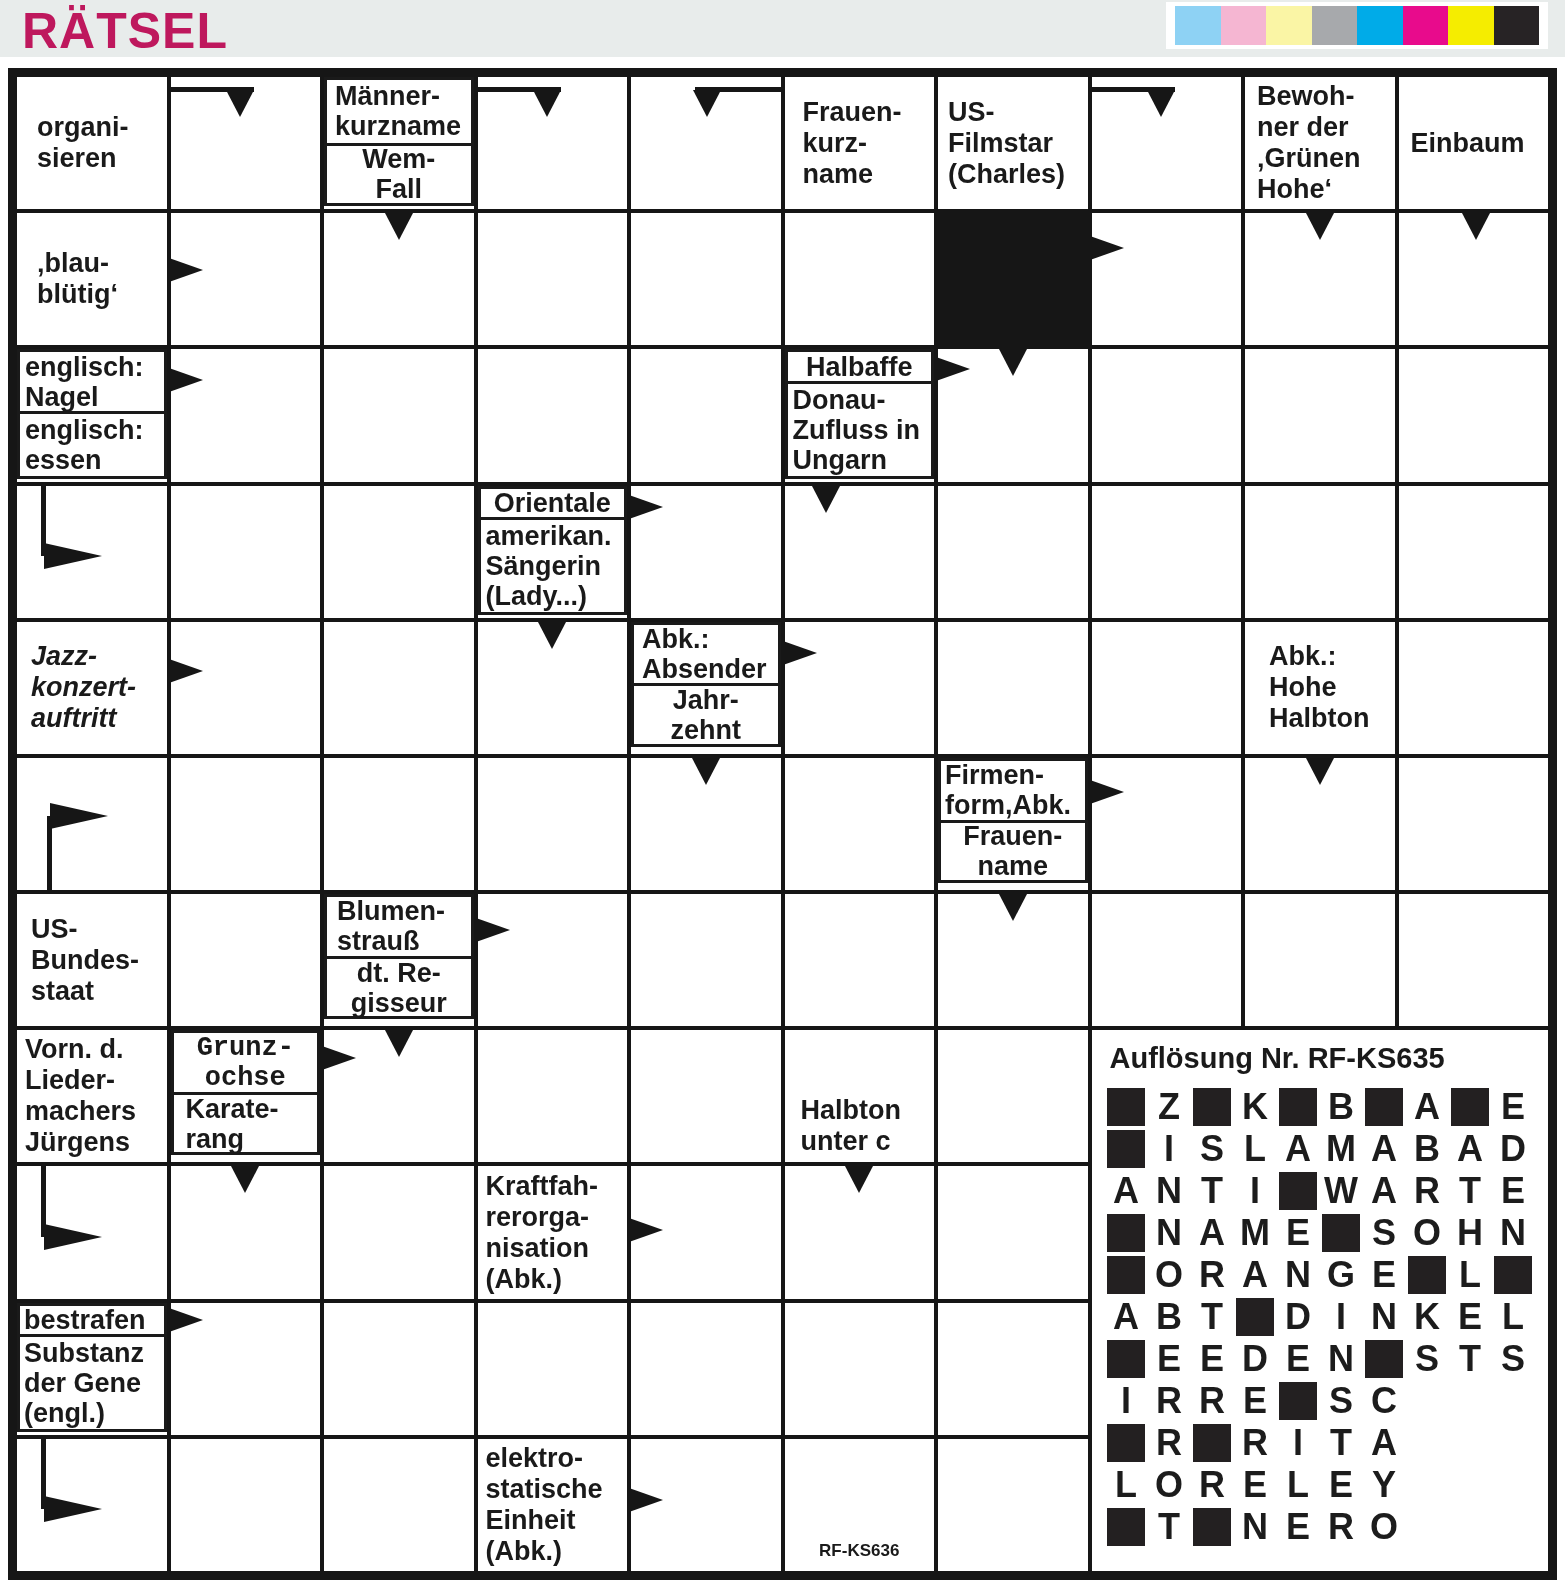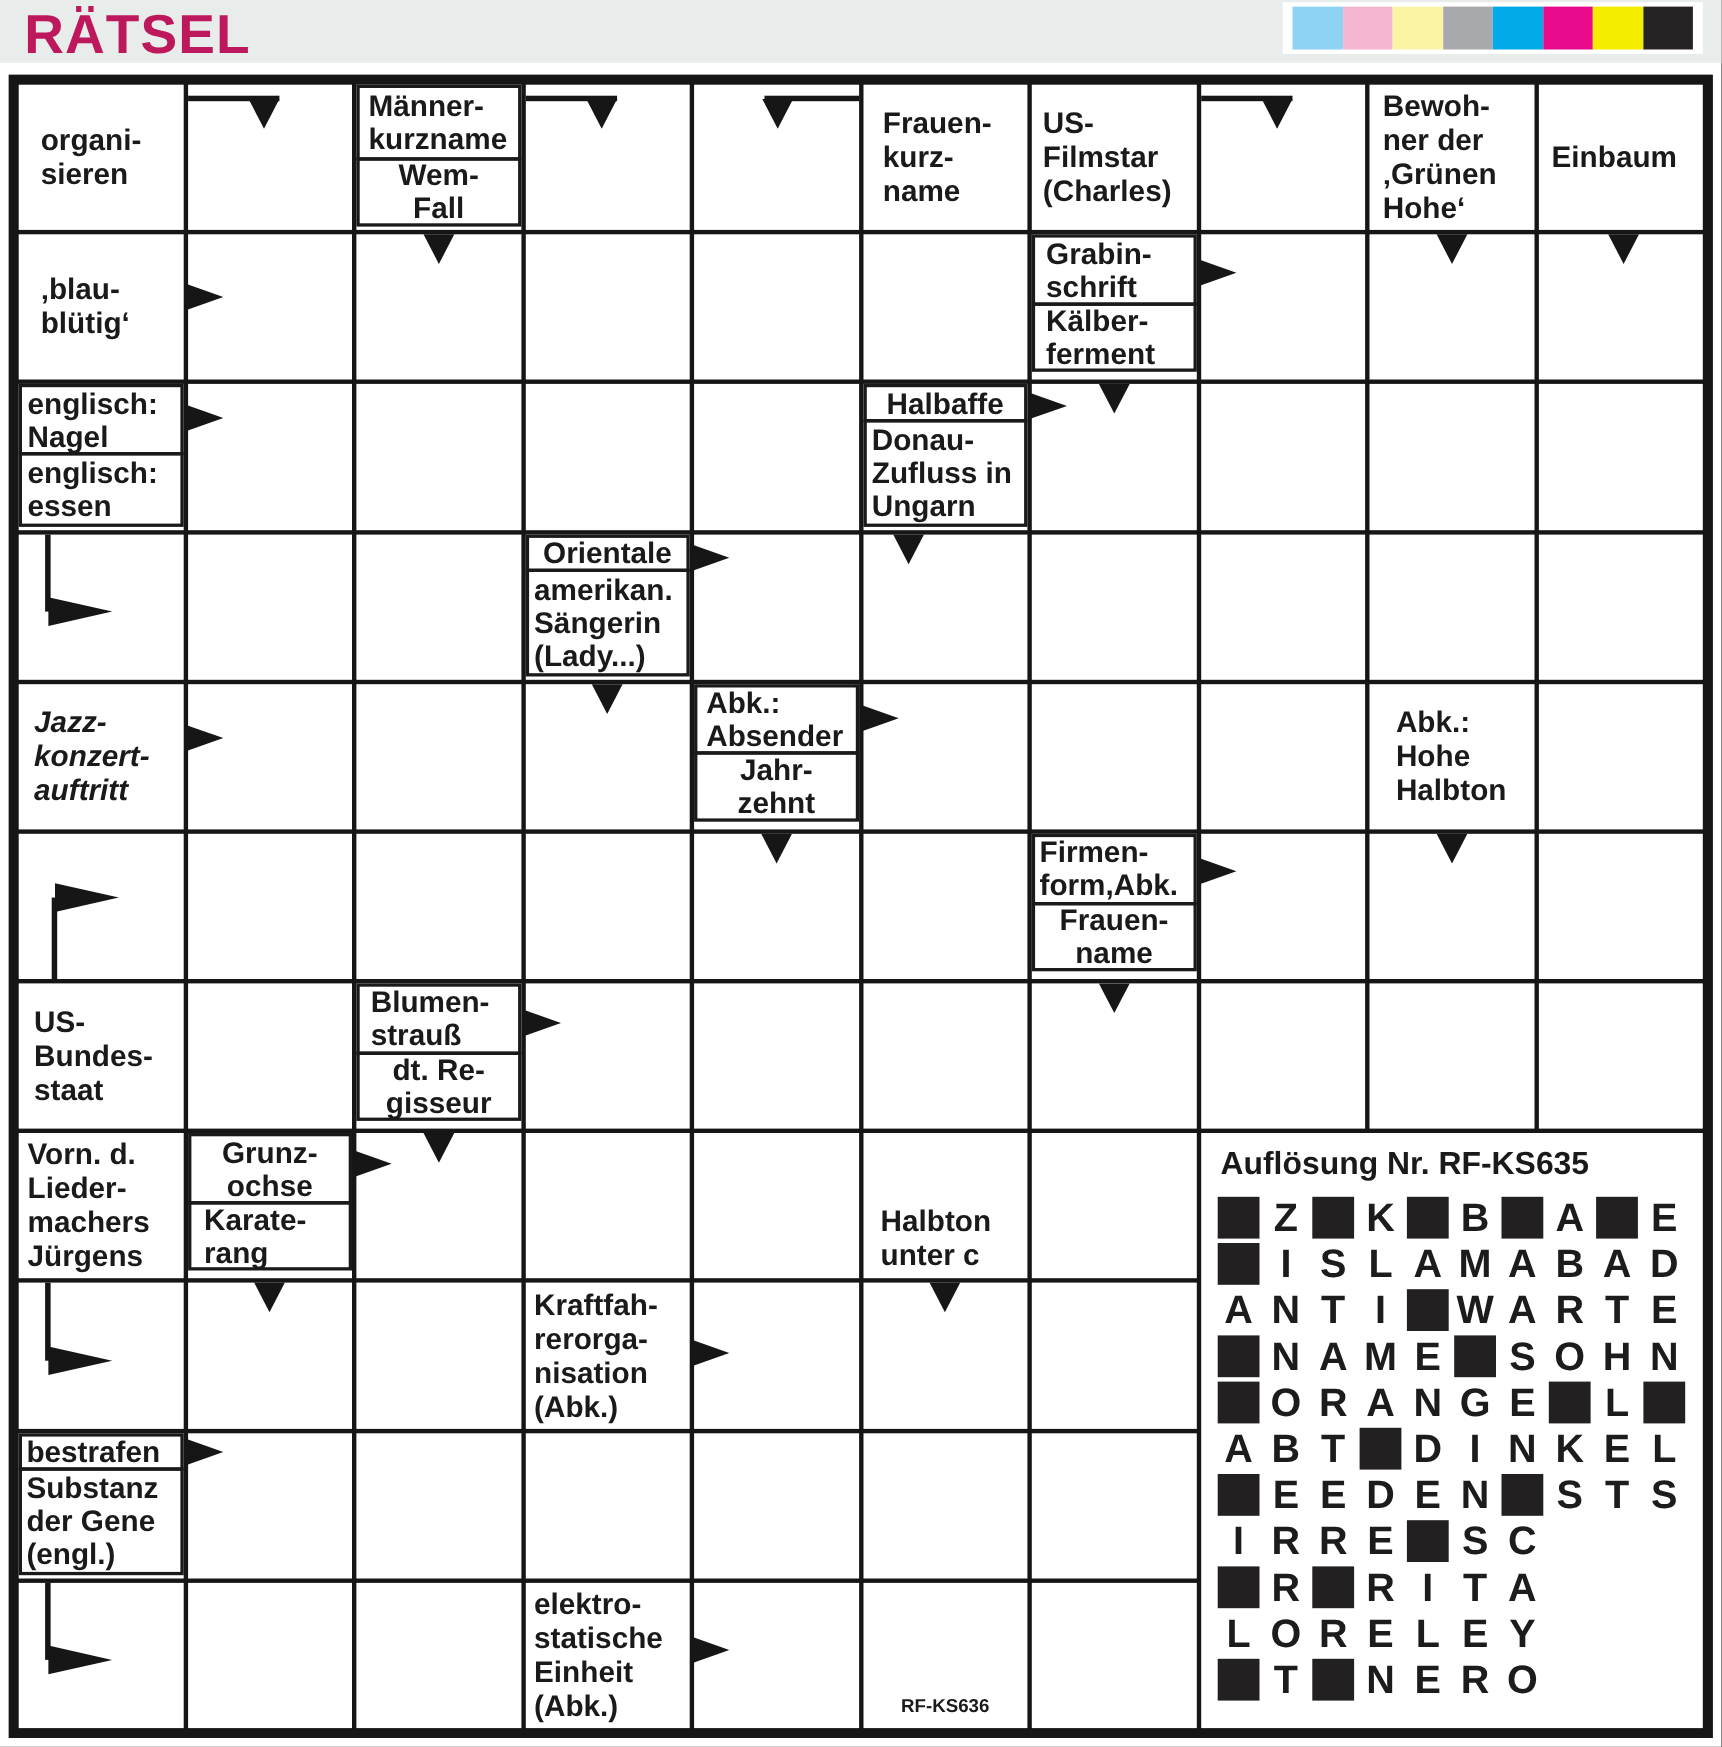--- a/index.html
+++ b/index.html
@@ -139,30 +139,20 @@
     </div>
     <div class="cell" style="grid-area: 2 / 2;">
       <div class="tri-right" style="top: 43%;"></div>
     </div>
     <div class="cell" style="grid-area: 2 / 3;">
       <div class="tri-down" style="left: calc(50% - 14px);"></div>
     </div>
     <div class="cell" style="grid-area: 2 / 4;"></div>
     <div class="cell" style="grid-area: 2 / 5;"></div>
     <div class="cell" style="grid-area: 2 / 6;"></div>
-    <div class="cell cluecell" style="grid-area: 2 / 7;">
-      <div class="cluebox al-left" style="height: 49%; padding-left: 10px;">
-        <div>Grabin-</div>
-        <div>schrift</div>
-      </div>
-      <div class="cluebox al-left" style="height: 48%; padding-left: 10px;">
-        <div>Kälber-</div>
-        <div>ferment</div>
-      </div>
-    </div>
     <div class="cell" style="grid-area: 2 / 8;">
       <div class="tri-right" style="top: 26%;"></div>
     </div>
     <div class="cell" style="grid-area: 2 / 9;">
       <div class="tri-down" style="left: calc(50% - 14px);"></div>
     </div>
     <div class="cell" style="grid-area: 2 / 10;">
       <div class="tri-down" style="left: calc(52% - 14px);"></div>
     </div>
     <div class="cell cluecell" style="grid-area: 3 / 1;">
@@ -320,21 +310,21 @@
     <div class="cell" style="grid-area: 7 / 10;"></div>
     <div class="cell cluecell" style="grid-area: 8 / 1;">
       <div class="clue-full al-left" style="height: 100%; padding-left: 8px;">
         <div>Vorn. d.</div>
         <div>Lieder-</div>
         <div>machers</div>
         <div>Jürgens</div>
       </div>
     </div>
     <div class="cell cluecell" style="grid-area: 8 / 2;">
-      <div class="cluebox al-center" style="height: 49%;">
+      <div class="cluebox al-center" style="height: 49%; font-family: Liberation Mono, monospace;">
         <div>Grunz-</div>
         <div>ochse</div>
       </div>
       <div class="cluebox al-left" style="height: 48%; padding-left: 12px;">
         <div>Karate-</div>
         <div>rang</div>
       </div>
     </div>
     <div class="cell" style="grid-area: 8 / 3;">
       <div class="tri-right" style="top: 21%;"></div>

